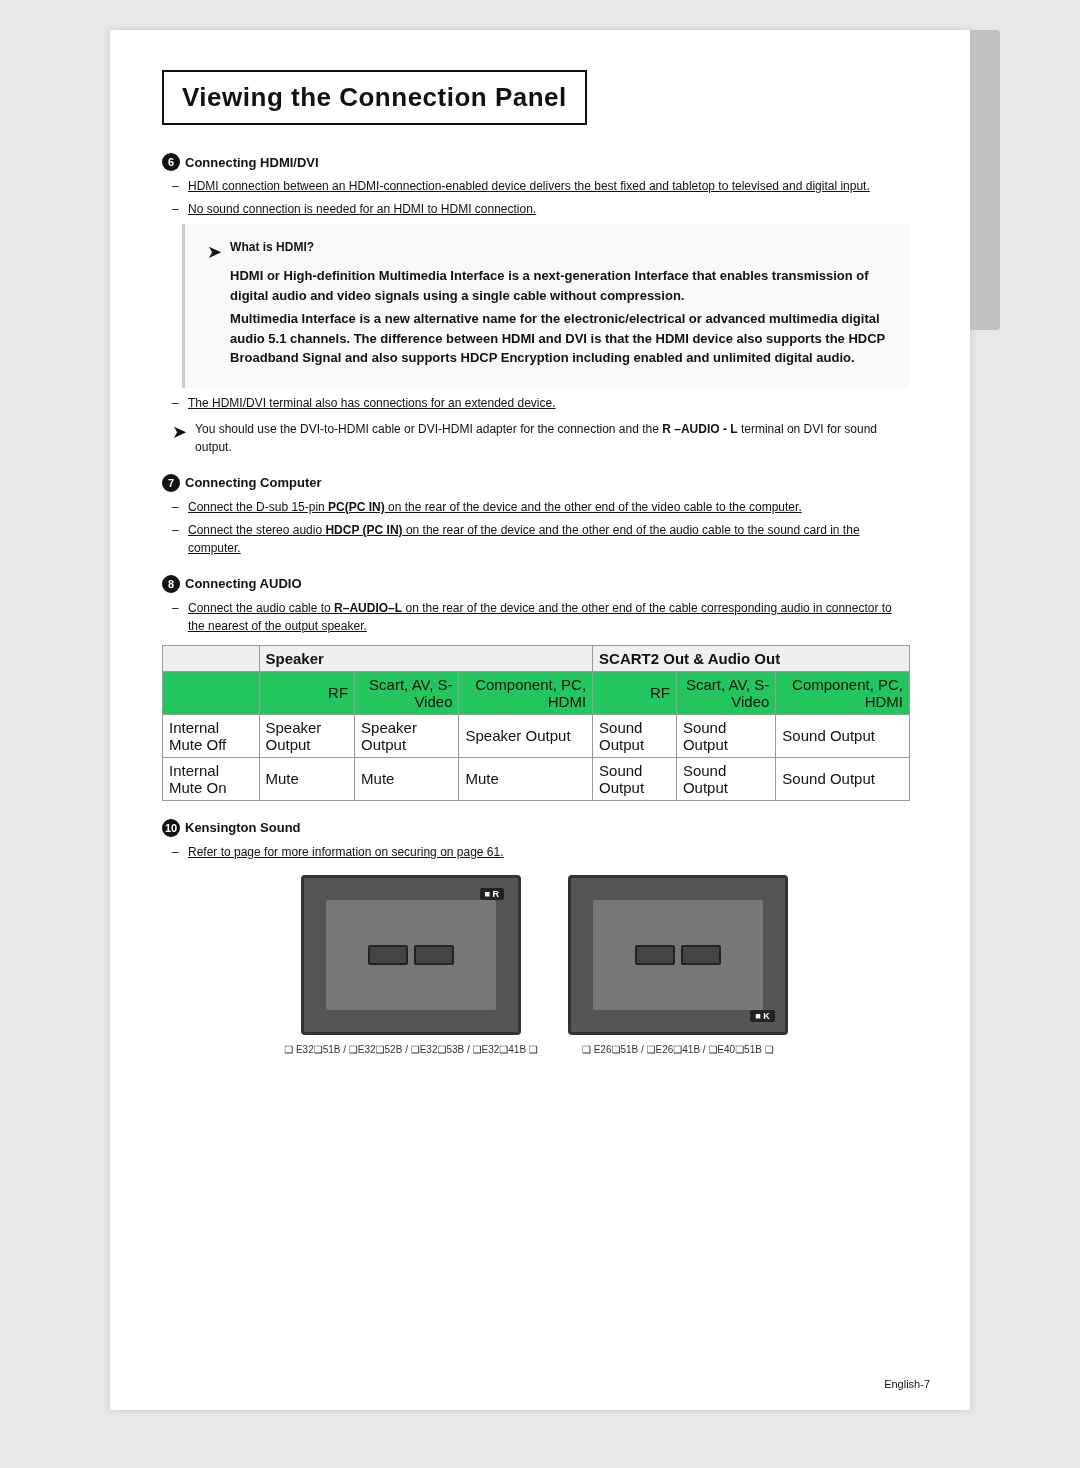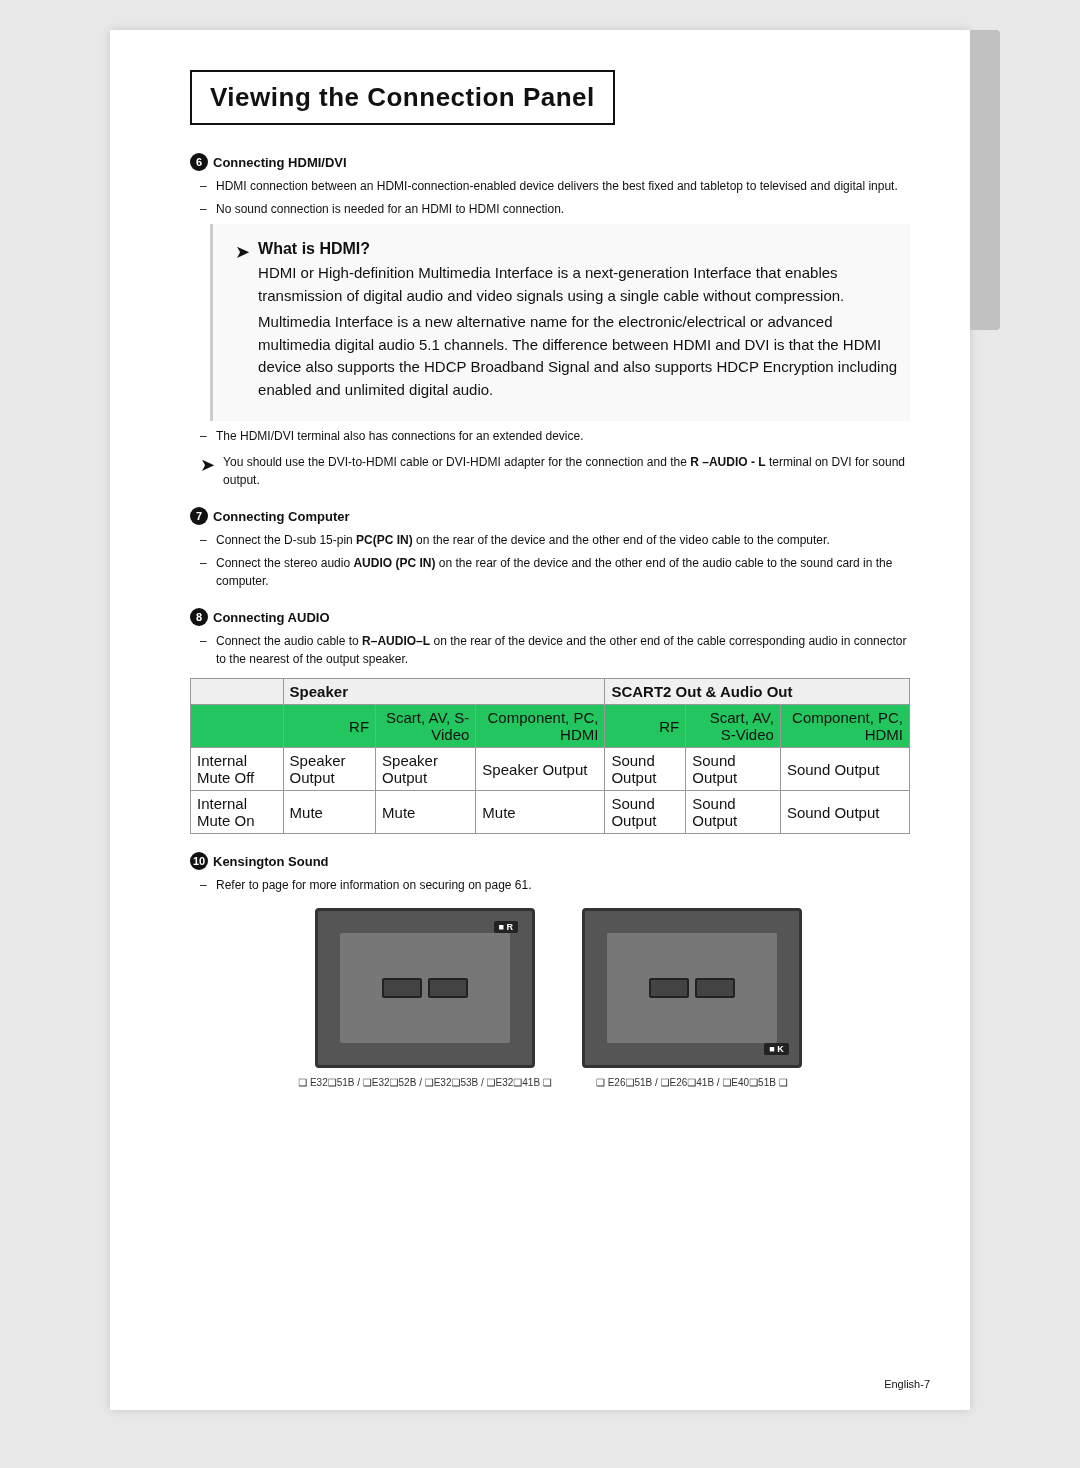--- a/index.html
+++ b/index.html
@@ -12,21 +12,21 @@
       min-height: 1468px;
       display: flex;
       justify-content: center;
       align-items: flex-start;
       padding: 30px 20px;
     }
     .page {
       background: #fff;
       width: 860px;
       min-height: 1380px;
-      padding: 40px 60px 60px 80px;
+      padding: 40px 60px 60px 52px;
       position: relative;
       box-shadow: 0 0 8px rgba(0,0,0,0.15);
     }
     .title-box {
       border: 2px solid #111;
       padding: 10px 18px;
       display: inline-block;
       margin-bottom: 28px;
     }
     .title-box h1 {
@@ -54,20 +54,21 @@
       border-radius: 50%;
       width: 18px;
       height: 18px;
       font-size: 11px;
       font-weight: bold;
       flex-shrink: 0;
     }
     .bullet-list {
       list-style: none;
       padding-left: 10px;
+      text-decoration: underline;
     }
     .bullet-list li {
       padding-left: 16px;
       position: relative;
       margin-bottom: 5px;
       line-height: 1.5;
       font-size: 12px;
     }
     .bullet-list li::before {
       content: "–";
@@ -91,27 +92,28 @@
       line-height: 1.5;
     }
     .what-is-hdmi {
       background: #f9f9f9;
       border-left: 3px solid #ccc;
       padding: 8px 12px;
       margin: 6px 0 6px 20px;
     }
     .what-is-hdmi .title {
       font-weight: bold;
-      margin-bottom: 4px;
-      font-size: 16px;
+      margin-bottom: 12px;
+      font-size: 12px;
     }
     .what-is-hdmi p {
-      font-size: 15px;
+      font-size: 13px;
       line-height: 1.5;
       margin-bottom: 4px;
+      font-weight: bold;
     }
     .bold-inline {
       font-weight: bold;
     }
     .audio-table {
       width: 100%;
       border-collapse: collapse;
       margin-top: 10px;
       font-size: 15px;
     }
@@ -252,21 +254,21 @@
   <div class="section">
     <div class="section-header">
       <span class="section-num">7</span>
       <span>Connecting Computer</span>
     </div>
     <ul class="bullet-list">
       <li>
         Connect the D-sub 15-pin <span class="bold-inline">PC(PC IN)</span> on the rear of the device and the other end of the video cable to the computer.
       </li>
       <li>
-        Connect the stereo audio <span class="bold-inline">AUDIO (PC IN)</span> on the rear of the device and the other end of the audio cable to the sound card in the computer.
+        Connect the stereo audio <span class="bold-inline">HDCP (PC IN)</span> on the rear of the device and the other end of the audio cable to the sound card in the computer.
       </li>
     </ul>
   </div>
 
   
   <div class="section">
     <div class="section-header">
       <span class="section-num">8</span>
       <span>Connecting AUDIO</span>
     </div>

